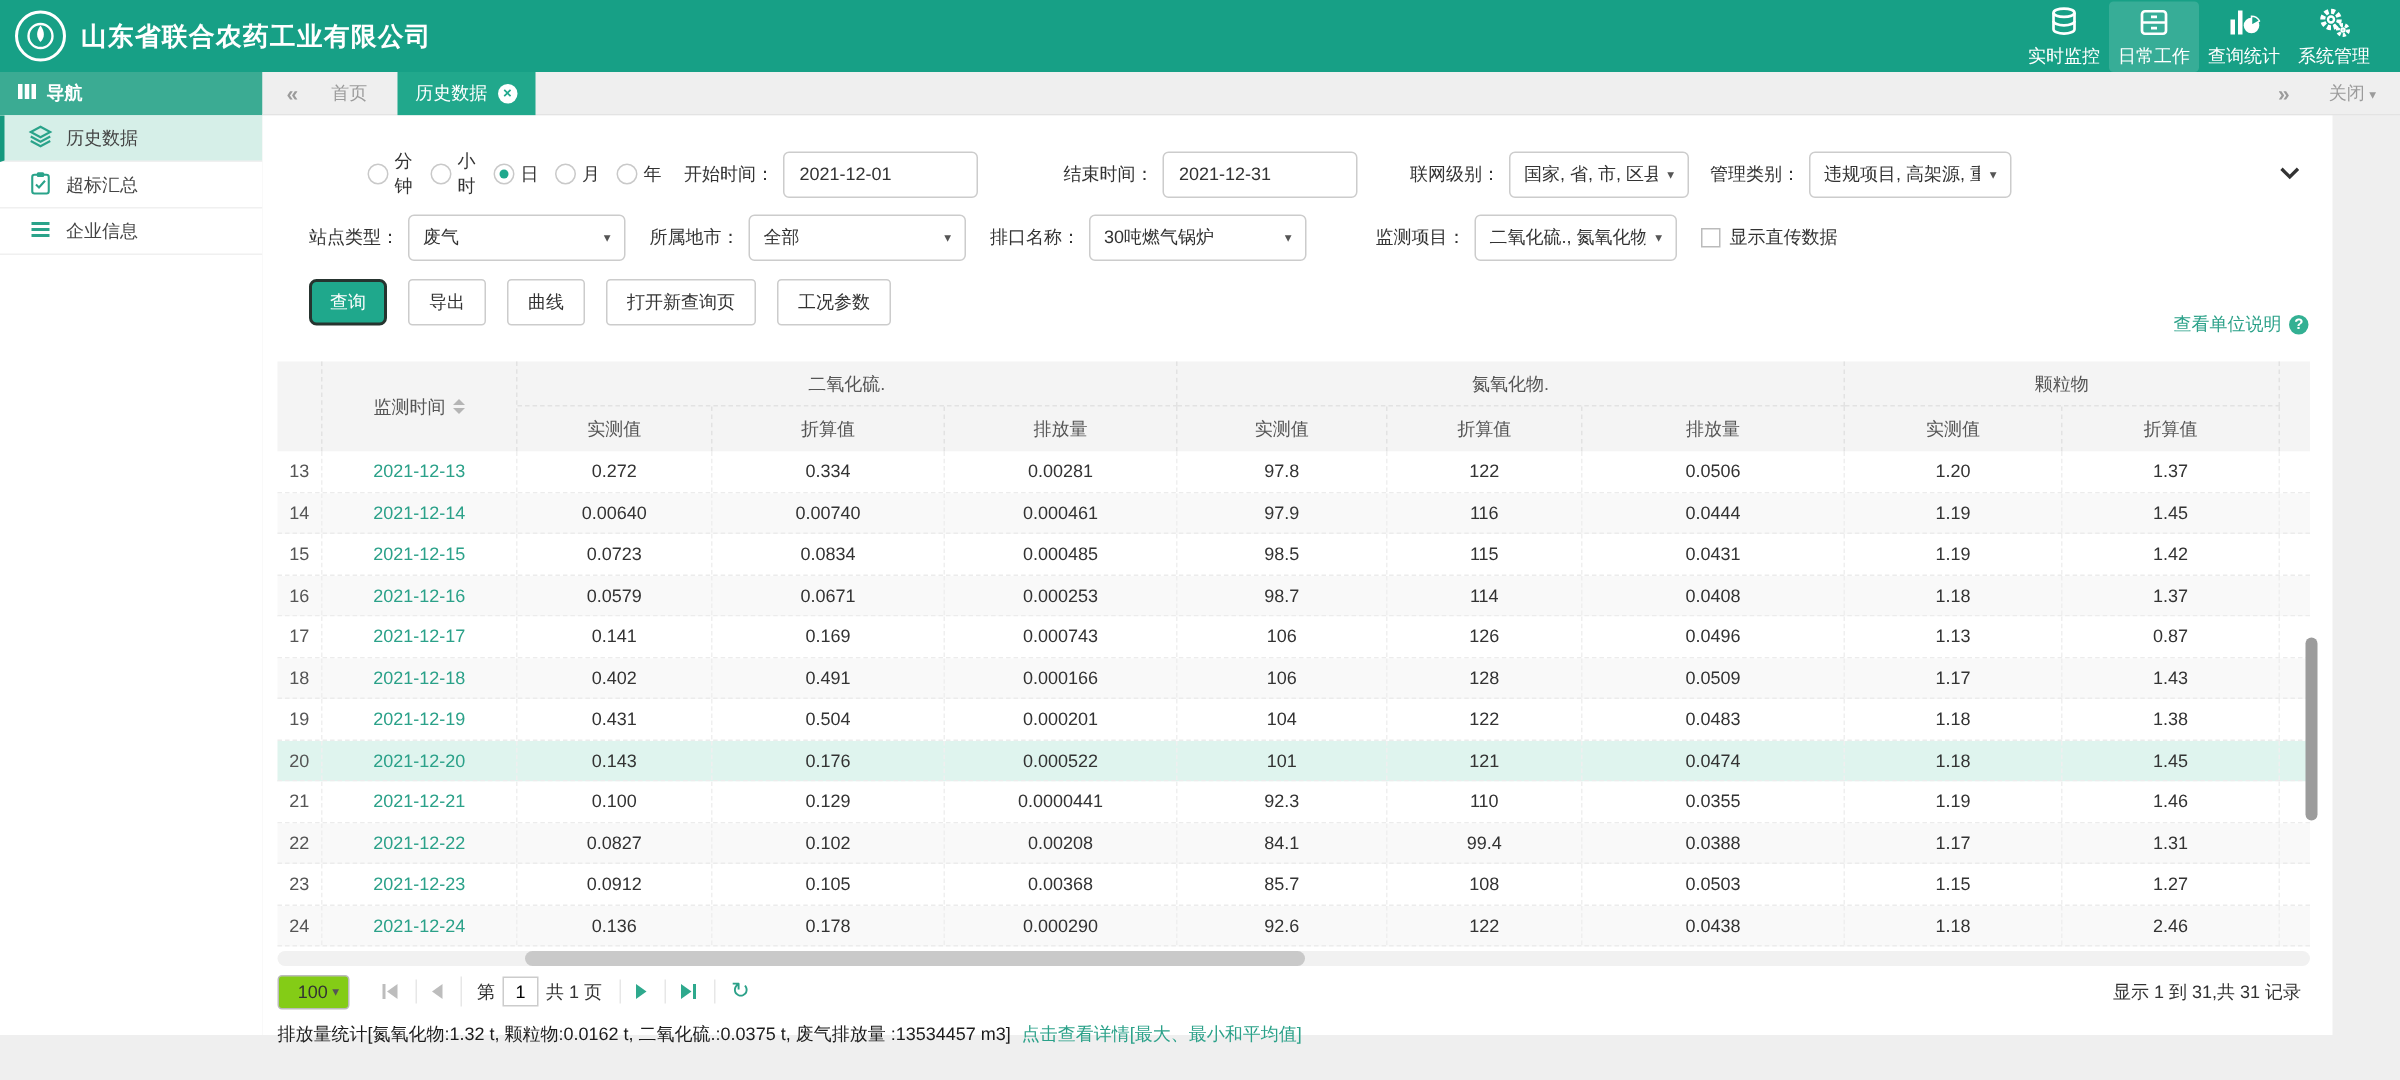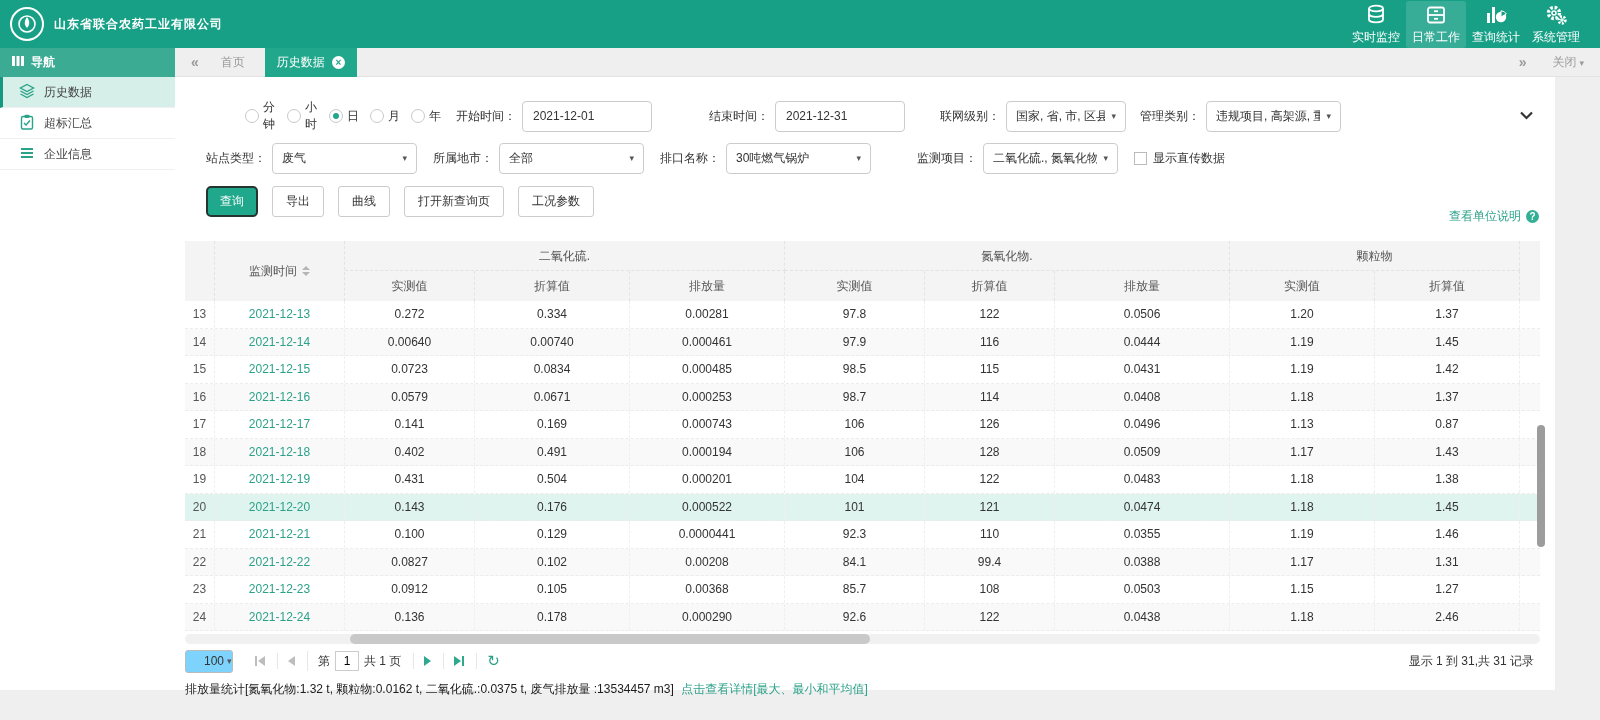--- a/index.html
+++ b/index.html
@@ -6,21 +6,21 @@
   html,body { margin:0; padding:0; }
   body {
     width:1600px; height:720px; overflow:hidden;
     font-family:"Liberation Sans","DejaVu Sans",sans-serif;
     font-size:12px; color:#333; background:#efefef;
   }
   
   .topbar { height:48px; background:#17a086; display:flex; justify-content:space-between; align-items:center; padding:0 14px 0 10px; }
   .brand { display:flex; align-items:center; gap:10px; }
   .logo { width:34px; height:34px; border-radius:50%; border:2px solid #fff; display:flex; align-items:center; justify-content:center; flex:none; }
-  .company { color:#fff; font-size:12px; font-weight:bold; letter-spacing:1px; }
+  .company { color:#fff; font-size:17px; font-weight:bold; letter-spacing:1px; }
   .topmenu { display:flex; }
   .menu-item { display:flex; flex-direction:column; align-items:center; gap:3px; color:#fff; min-width:56px; padding:3px 6px 2px; cursor:pointer; border-radius:3px; }
   .menu-item.hl { background:rgba(255,255,255,.14); }
   .menu-item svg { display:block; }
   
   .subbar { height:29px; display:flex; }
   .nav-header { width:175px; background:#3bab93; color:#fff; display:flex; align-items:center; gap:7px; padding-left:12px; font-weight:bold; flex:none; }
   .tabstrip { flex:1; background:#efefef; border-bottom:1px solid #e3e3e3; display:flex; align-items:center; position:relative; }
   .chevs { color:#9b9b9b; font-size:14px; font-weight:bold; margin:0 16px; cursor:pointer; }
   .tab-home { color:#9b9b9b; margin:0 20px 0 6px; cursor:pointer; }
@@ -80,21 +80,21 @@
   .td.n { color:#555; }
   .td.date { color:#2ba189; }
   .td-filler { flex:1; }
   
   .hscroll { margin-top:3px; height:10px; width:1355px; background:#f1f1f1; border-radius:5px; position:relative; }
   .hscroll .thumb { position:absolute; left:165px; top:0; width:520px; height:10px; background:#c9c9c9; border-radius:5px; cursor:pointer; }
   .vscroll-thumb { position:absolute; right:10px; top:348px; width:8px; height:122px; background:#9c9c9c; border-radius:4px; cursor:pointer; }
   
   .pager { width:1355px; margin-left:10px; height:30px; display:flex; align-items:center; justify-content:space-between; margin-top:2px; }
   .pager-left { display:flex; align-items:center; gap:2px; }
-  .page-size { width:48px; height:23px; border:1px solid #bbb; border-radius:3px; background:#7dd3fc; display:flex; align-items:center; justify-content:space-between; padding:0 18px; cursor:pointer; }
+  .page-size { width:48px; height:23px; border:1px solid #bbb; border-radius:3px; background:#84cc16; display:flex; align-items:center; justify-content:flex-end; padding:0 6px; cursor:pointer; }
   .pg-btn { padding:0 9px; height:16px; display:flex; align-items:center; border-left:1px solid #e7e7e7; cursor:pointer; }
   .pg-btn.first { border-left:none; margin-left:10px; }
   .pg-mid { display:flex; align-items:center; gap:5px; padding:0 10px; border-left:1px solid #e7e7e7; color:#333; }
   .pg-input { width:24px; height:20px; border:1px solid #ccc; text-align:center; font-size:12px; font-family:inherit; outline:none; }
   .refresh { color:#2ba189; font-size:15px; padding:0 10px; border-left:1px solid #e7e7e7; cursor:pointer; line-height:16px; }
   .records { color:#333; margin-right:6px; }
   
   .stats-line { margin:5px 0 0 10px; color:#1c1c1c; }
   .stats-link { color:#2ba189; margin-left:4px; cursor:pointer; }
 </style>
@@ -401,21 +401,21 @@
             <div class="td val" style="width: 175px;">0.0496</div>
             <div class="td val" style="width: 145px;">1.13</div>
             <div class="td val" style="width: 145px;">0.87</div>
             <div class="td-filler"></div>
           </div>
           <div class="trow alt">
             <div class="td n" style="width: 30px;">18</div>
             <div class="td date" style="width: 130px;">2021-12-18</div>
             <div class="td val" style="width: 130px;">0.402</div>
             <div class="td val" style="width: 155px;">0.491</div>
-            <div class="td val" style="width: 155px;">0.000194</div>
+            <div class="td val" style="width: 155px;">0.000166</div>
             <div class="td val" style="width: 140px;">106</div>
             <div class="td val" style="width: 130px;">128</div>
             <div class="td val" style="width: 175px;">0.0509</div>
             <div class="td val" style="width: 145px;">1.17</div>
             <div class="td val" style="width: 145px;">1.43</div>
             <div class="td-filler"></div>
           </div>
           <div class="trow">
             <div class="td n" style="width: 30px;">19</div>
             <div class="td date" style="width: 130px;">2021-12-19</div>

